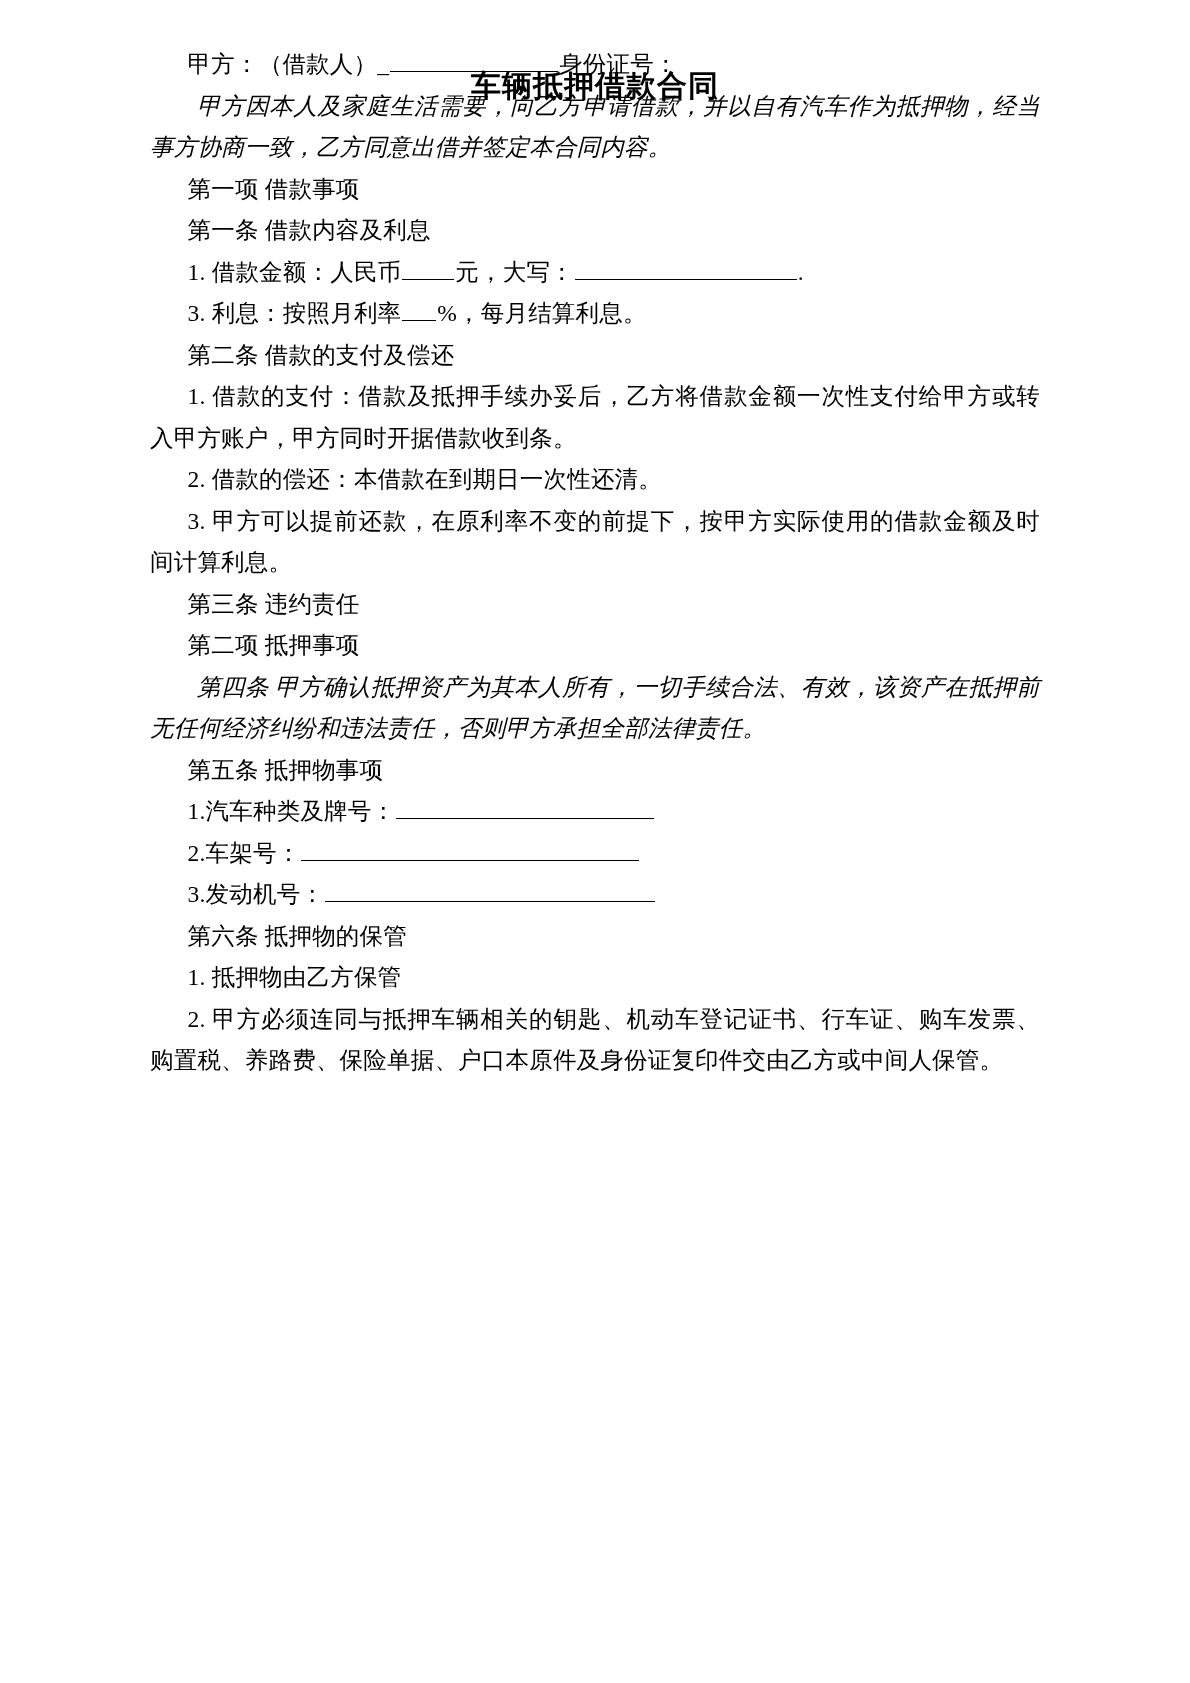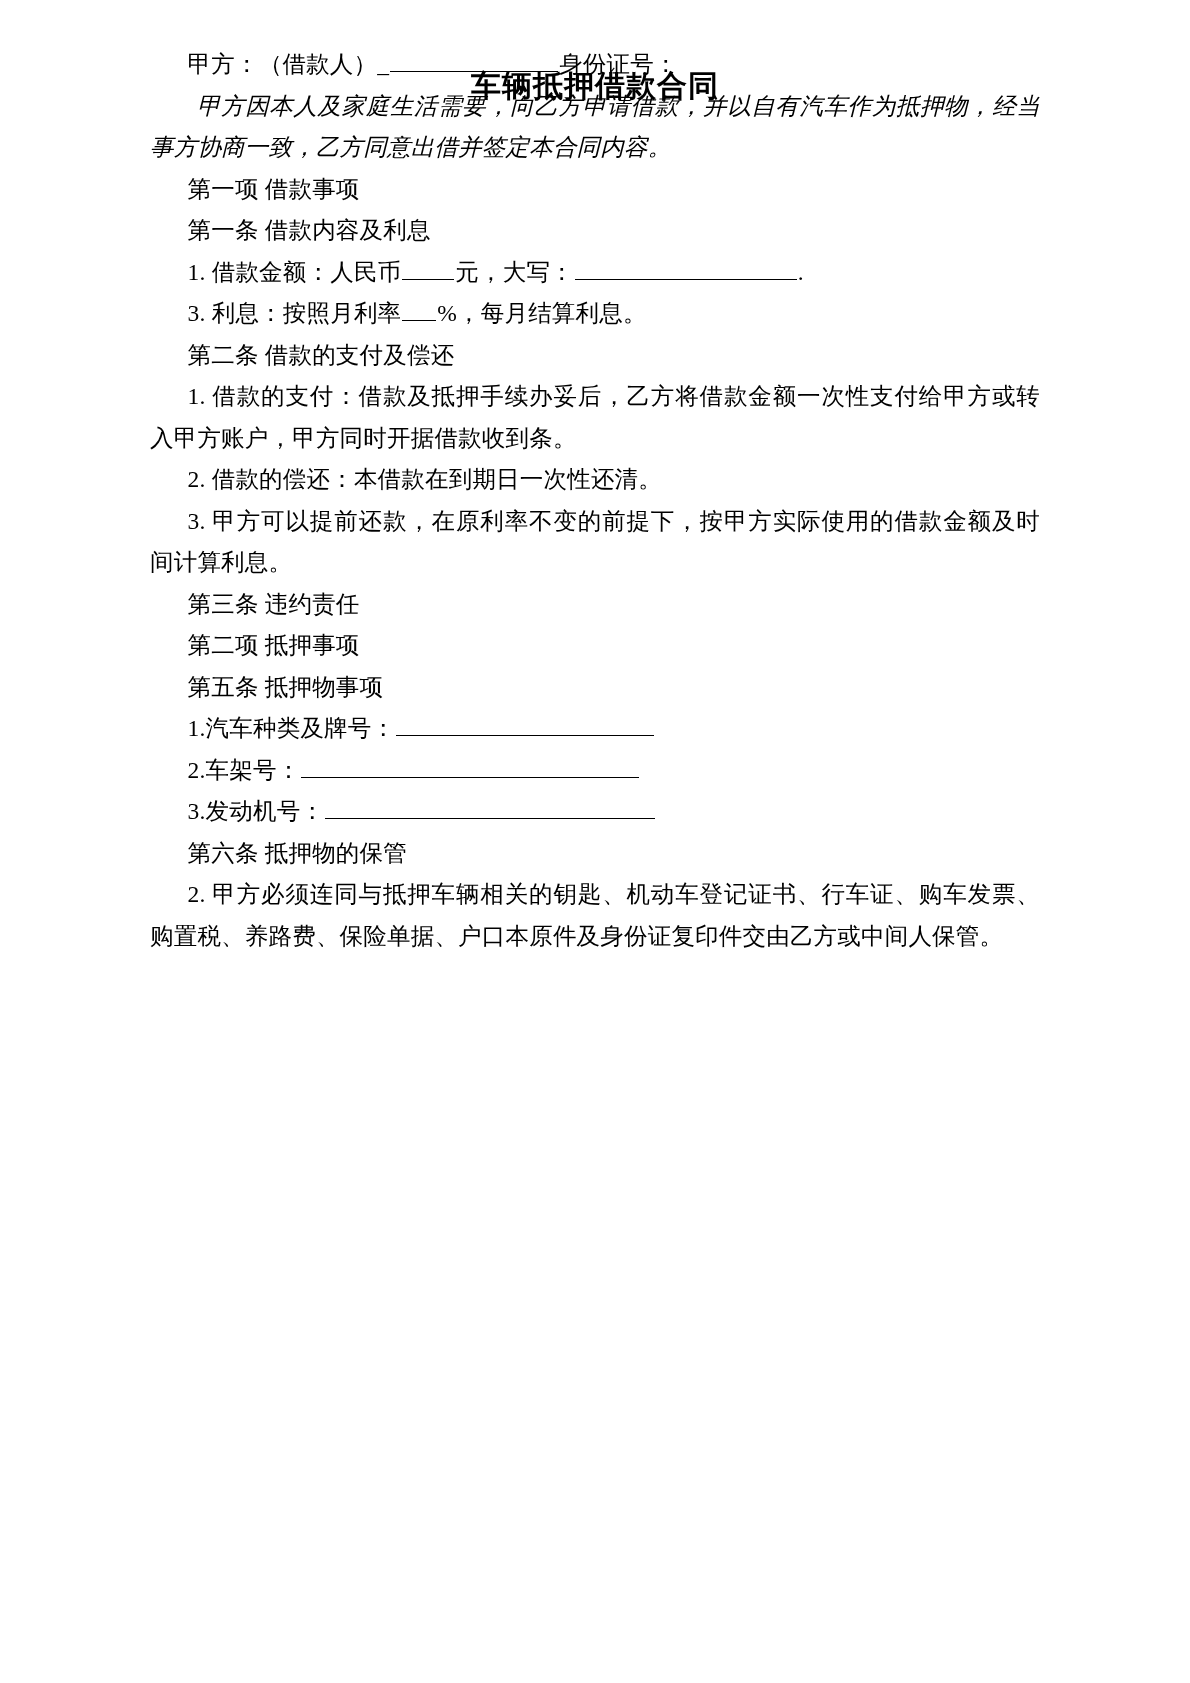--- a/index.html
+++ b/index.html
@@ -111,29 +111,31 @@
 
     <p class="para indent-head">第二条 借款的支付及偿还</p>
     <p class="para indent-list">1. 借款的支付：借款及抵押手续办妥后，乙方将借款金额一次性支付给甲方或转入甲方账户，甲方同时开据借款收到条。</p>
     <p class="para indent-list">2. 借款的偿还：本借款在到期日一次性还清。</p>
     <p class="para indent-list">3. 甲方可以提前还款，在原利率不变的前提下，按甲方实际使用的借款金额及时间计算利息。</p>
 
     <p class="para indent-head">第三条 违约责任</p>
 
     <p class="para indent-head">第二项 抵押事项</p>
 
+    <p class="para indent-1">第四条 甲方确认抵押资产为其本人所有，一切手续合法、有效，该资产在抵押前无任何经济纠纷和违法责任，否则甲方承担全部法律责任。</p>
 
     <p class="para indent-head">第五条 抵押物事项</p>
 
     <p class="para indent-list">
       <span>1.汽车种类及牌号：</span><span class="blank b-veh"></span>
     </p>
     <p class="para indent-list">
       <span>2.车架号：</span><span class="blank b-vin"></span>
     </p>
     <p class="para indent-list">
       <span>3.发动机号：</span><span class="blank b-eng"></span>
     </p>
 
     <p class="para indent-head">第六条 抵押物的保管</p>
+    <p class="para indent-list">1. 抵押物由乙方保管</p>
     <p class="para indent-list">2. 甲方必须连同与抵押车辆相关的钥匙、机动车登记证书、行车证、购车发票、购置税、养路费、保险单据、户口本原件及身份证复印件交由乙方或中间人保管。</p>
   </div>
 </div>
 
 </body></html>

